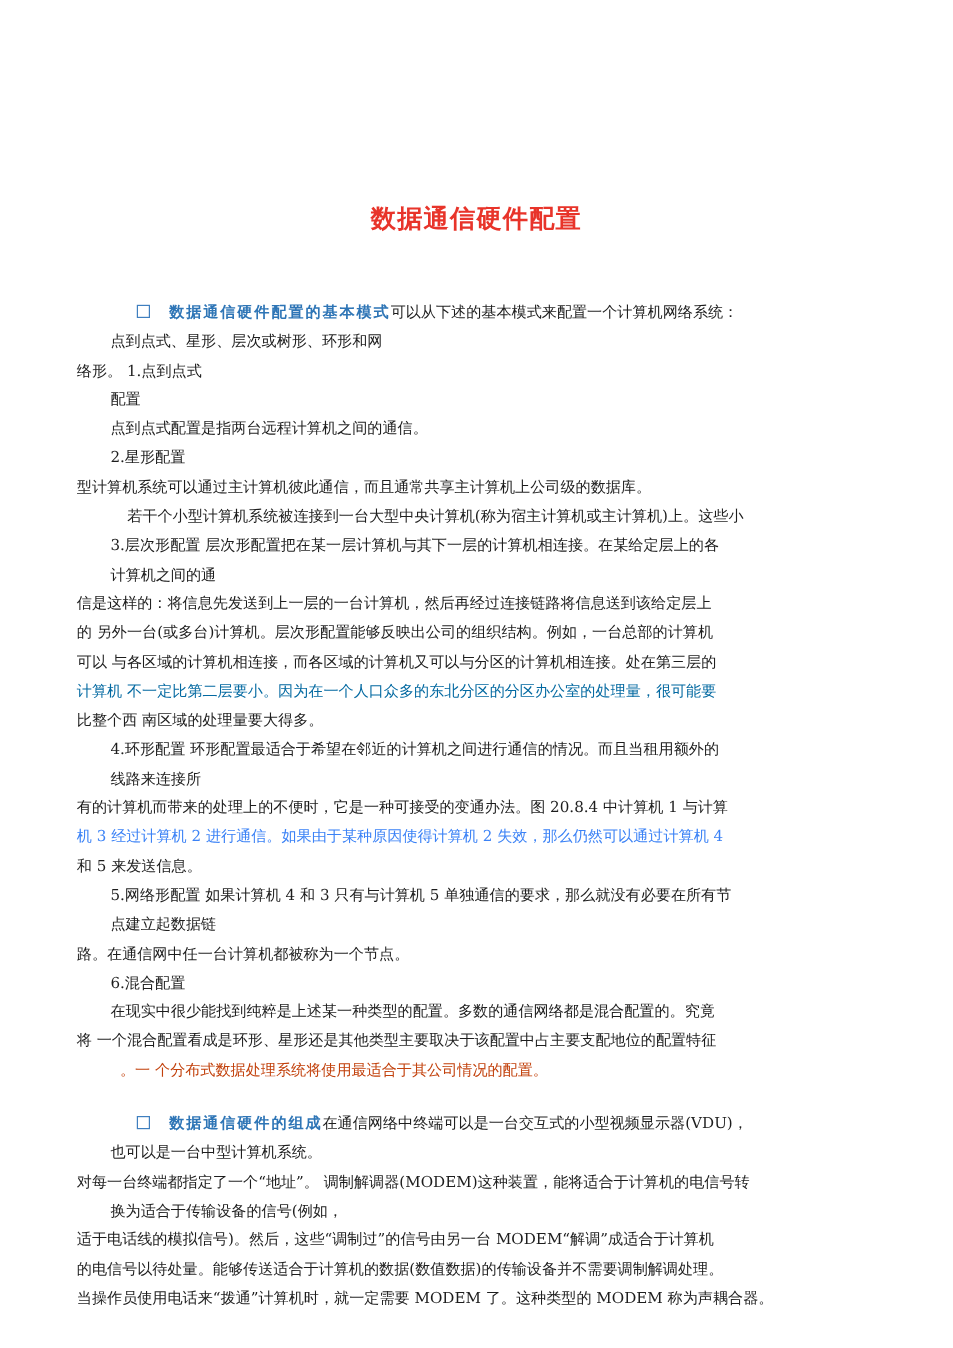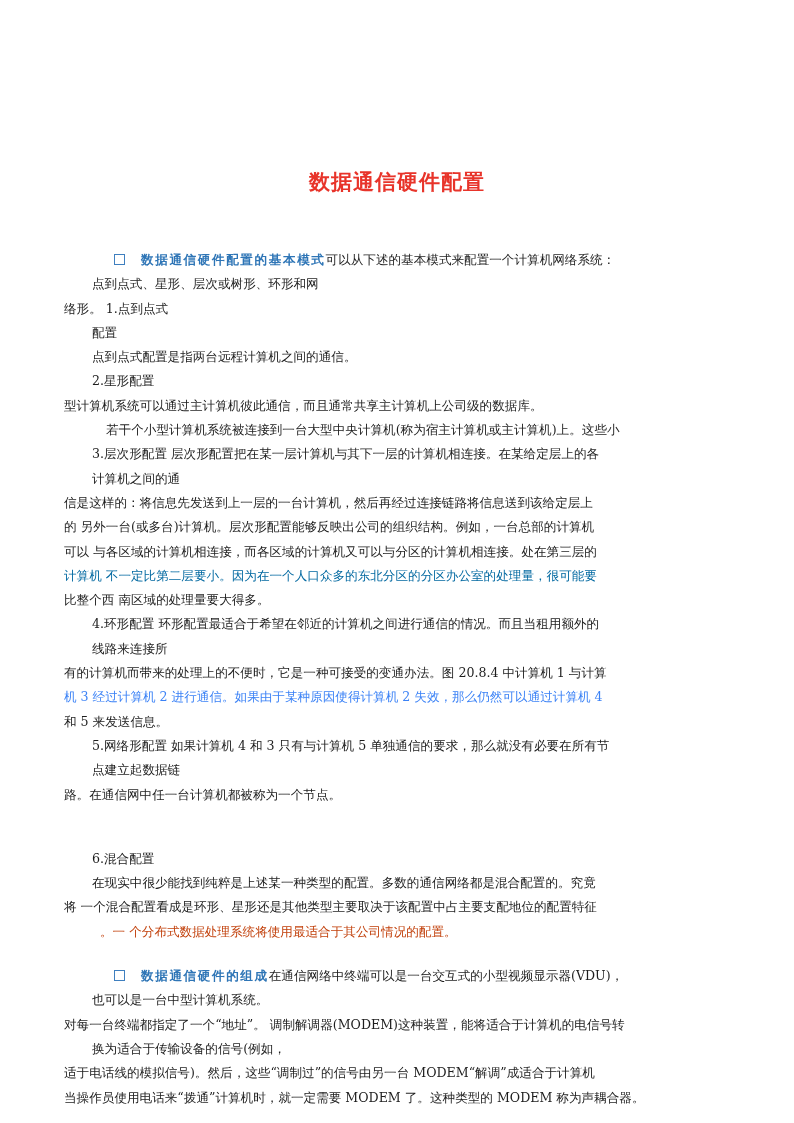--- a/index.html
+++ b/index.html
@@ -113,34 +113,35 @@
         <div class="line ind-0" style="color: #0369a1;">计算机 不一定比第二层要小。因为在一个人口众多的东北分区的分区办公室的处理量，很可能要</div>
         <div class="line ind-0" style="color: rgb(29, 29, 29);">比整个西 南区域的处理量要大得多。</div>
         <div class="line ind-2" style="color: rgb(29, 29, 29);">4.环形配置 环形配置最适合于希望在邻近的计算机之间进行通信的情况。而且当租用额外的</div>
         <div class="line ind-2" style="color: rgb(29, 29, 29);">线路来连接所</div>
         <div class="line ind-0" style="color: rgb(29, 29, 29);">有的计算机而带来的处理上的不便时，它是一种可接受的变通办法。图 20.8.4 中计算机 1 与计算</div>
         <div class="line ind-0" style="color: #3b82f6;">机 3 经过计算机 2 进行通信。如果由于某种原因使得计算机 2 失效，那么仍然可以通过计算机 4</div>
         <div class="line ind-0" style="color: rgb(29, 29, 29);">和 5 来发送信息。</div>
         <div class="line ind-2" style="color: rgb(29, 29, 29);">5.网络形配置 如果计算机 4 和 3 只有与计算机 5 单独通信的要求，那么就没有必要在所有节</div>
         <div class="line ind-2" style="color: rgb(29, 29, 29);">点建立起数据链</div>
         <div class="line ind-0" style="color: rgb(29, 29, 29);">路。在通信网中任一台计算机都被称为一个节点。</div>
-        <div class="line ind-2" style="color: rgb(29, 29, 29); margin-top: 40px;">6.混合配置</div>
+        <div class="line ind-2" style="color: rgb(29, 29, 29);">6.混合配置</div>
         <div class="line ind-2" style="color: rgb(29, 29, 29);">在现实中很少能找到纯粹是上述某一种类型的配置。多数的通信网络都是混合配置的。究竟</div>
         <div class="line ind-0" style="color: rgb(29, 29, 29);">将 一个混合配置看成是环形、星形还是其他类型主要取决于该配置中占主要支配地位的配置特征</div>
         <div class="line ind-0" style="color: #c2410c; margin-left: 36px;">。一 个分布式数据处理系统将使用最适合于其公司情况的配置。</div>
       </div>
 
     <div class="spacer-md"></div>
 
     <div class="line ind-hdr" style="color: rgb(29, 29, 29);">
       <span class="sec-bullet" style="border-color: rgb(63, 127, 191);"></span><span class="sec-title" style="color: rgb(46, 117, 182);">数据通信硬件的组成</span><span class="sec-rest">在通信网络中终端可以是一台交互式的小型视频显示器(VDU)，</span>
     </div>
 
     <div id="block-2">
         <div class="line ind-2" style="color: rgb(29, 29, 29);">也可以是一台中型计算机系统。</div>
         <div class="line ind-0" style="color: rgb(29, 29, 29);">对每一台终端都指定了一个“地址”。 调制解调器(MODEM)这种装置，能将适合于计算机的电信号转</div>
         <div class="line ind-2" style="color: rgb(29, 29, 29);">换为适合于传输设备的信号(例如，</div>
         <div class="line ind-0" style="color: rgb(29, 29, 29);">适于电话线的模拟信号)。然后，这些“调制过”的信号由另一台 MODEM“解调”成适合于计算机</div>
+        <div class="line ind-0" style="color: rgb(29, 29, 29);">的电信号以待处量。能够传送适合于计算机的数据(数值数据)的传输设备并不需要调制解调处理。</div>
         <div class="line ind-0" style="color: rgb(29, 29, 29);">当操作员使用电话来“拨通”计算机时，就一定需要 MODEM 了。这种类型的 MODEM 称为声耦合器。</div>
       </div>
 
   </div>
 </div>
 
 </body></html>

